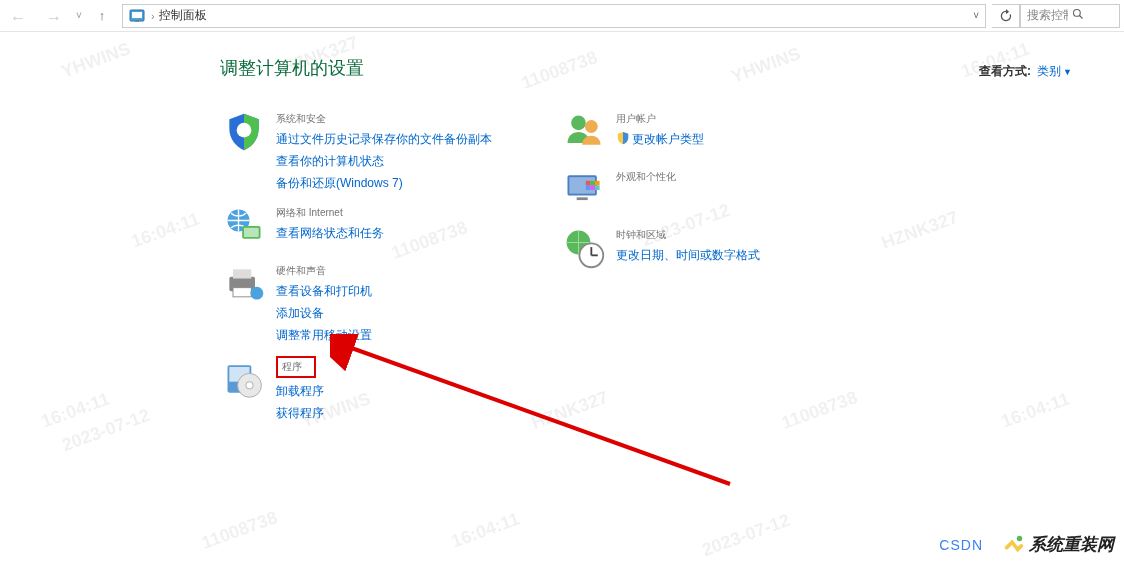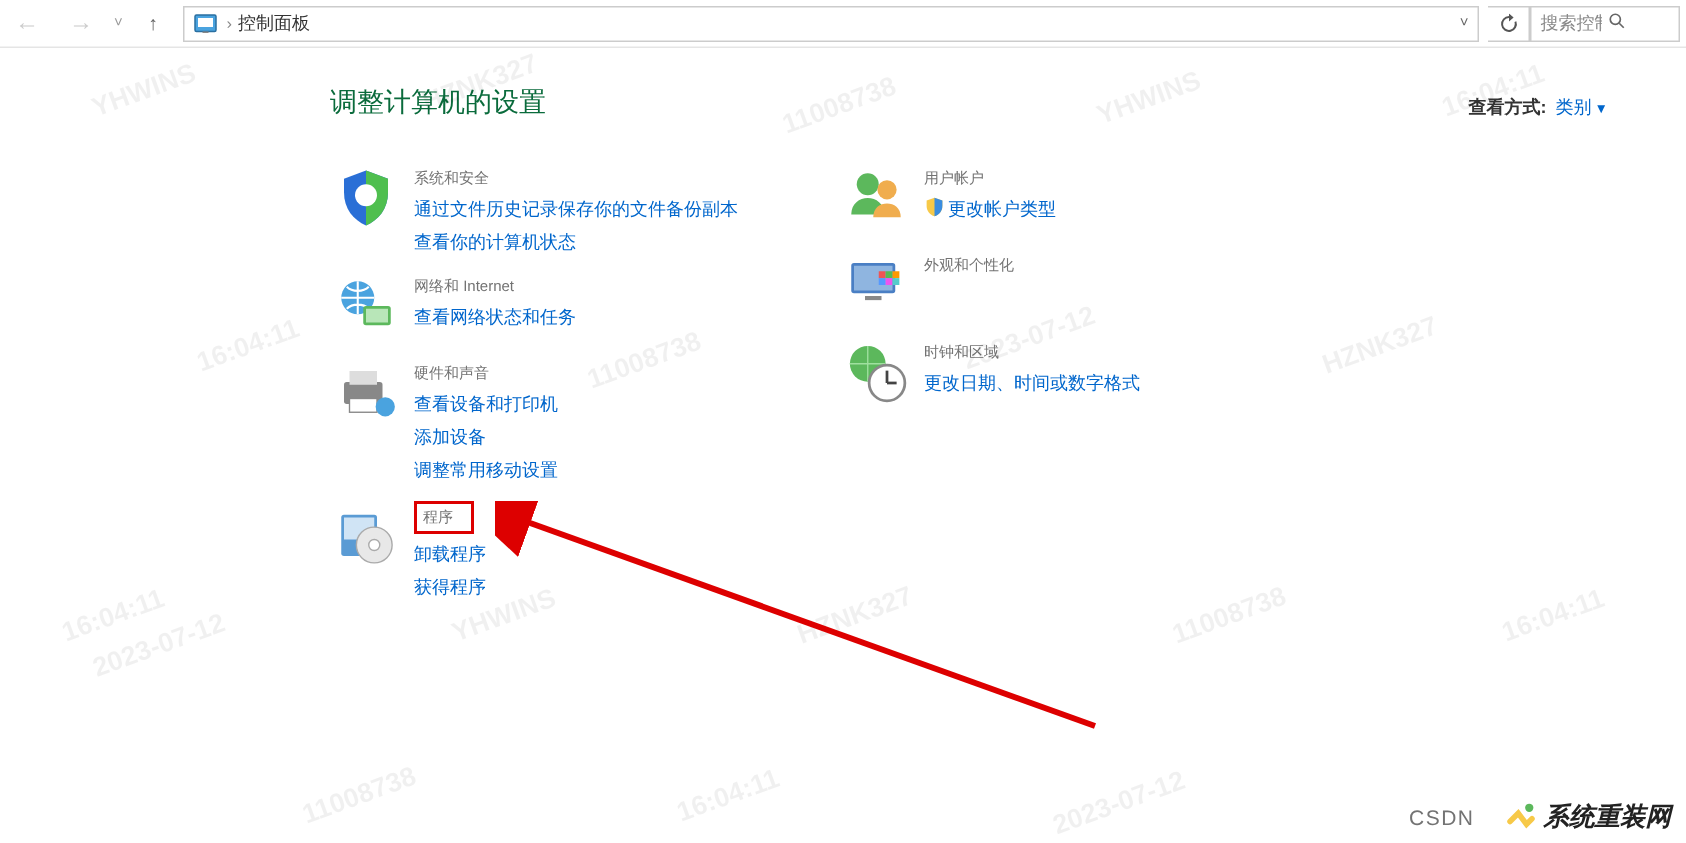--- a/index.html
+++ b/index.html
@@ -187,21 +187,21 @@
       pointer-events: none;
     }
     .footer {
       position: absolute;
       bottom: 6px;
       right: 10px;
       display: flex;
       align-items: center;
       gap: 20px;
     }
-    .csdn { color: #737373; font-size: 14px; letter-spacing: 1px; }
+    .csdn { color: #3b82f6; font-size: 14px; letter-spacing: 1px; }
     .brand {
       display: flex;
       align-items: flex-start;
       font-weight: bold;
       font-size: 17px;
       font-style: italic;
       color: #222;
     }
     .brand-icon {
       width: 22px;
@@ -283,20 +283,21 @@
           <svg width="44" height="44" viewBox="0 0 48 48">
               <path d="M24 4l16 6v10c0 12-7 20-16 24C15 40 8 32 8 20V10l16-6z" fill="#2a6fd6"></path>
               <path d="M24 4l16 6v10c0 12-7 20-16 24V4z" fill="#4fbf4f"></path>
               <circle cx="24" cy="22" r="8" fill="#fff"></circle>
             </svg>
         </div>
         <div class="cat-body">
           <span class="cat-title">系统和安全</span>
           <span class="cat-link">通过文件历史记录保存你的文件备份副本</span>
           <span class="cat-link">查看你的计算机状态</span>
+          <span class="cat-link">备份和还原(Windows 7)</span>
         </div>
       </div>
 
       <div class="category">
         <div class="cat-icon">
           <svg width="44" height="44" viewBox="0 0 48 48">
               <circle cx="18" cy="18" r="12" fill="#4aa3df"></circle>
               <path d="M6 18h24M18 6v24M10 10c4 4 12 4 16 0M10 26c4-4 12-4 16 0" stroke="#fff" stroke-width="1.5" fill="none"></path>
               <rect x="22" y="24" width="20" height="14" rx="2" fill="#5cb85c"></rect>
               <rect x="24" y="26" width="16" height="10" fill="#b8e6b8"></rect>

